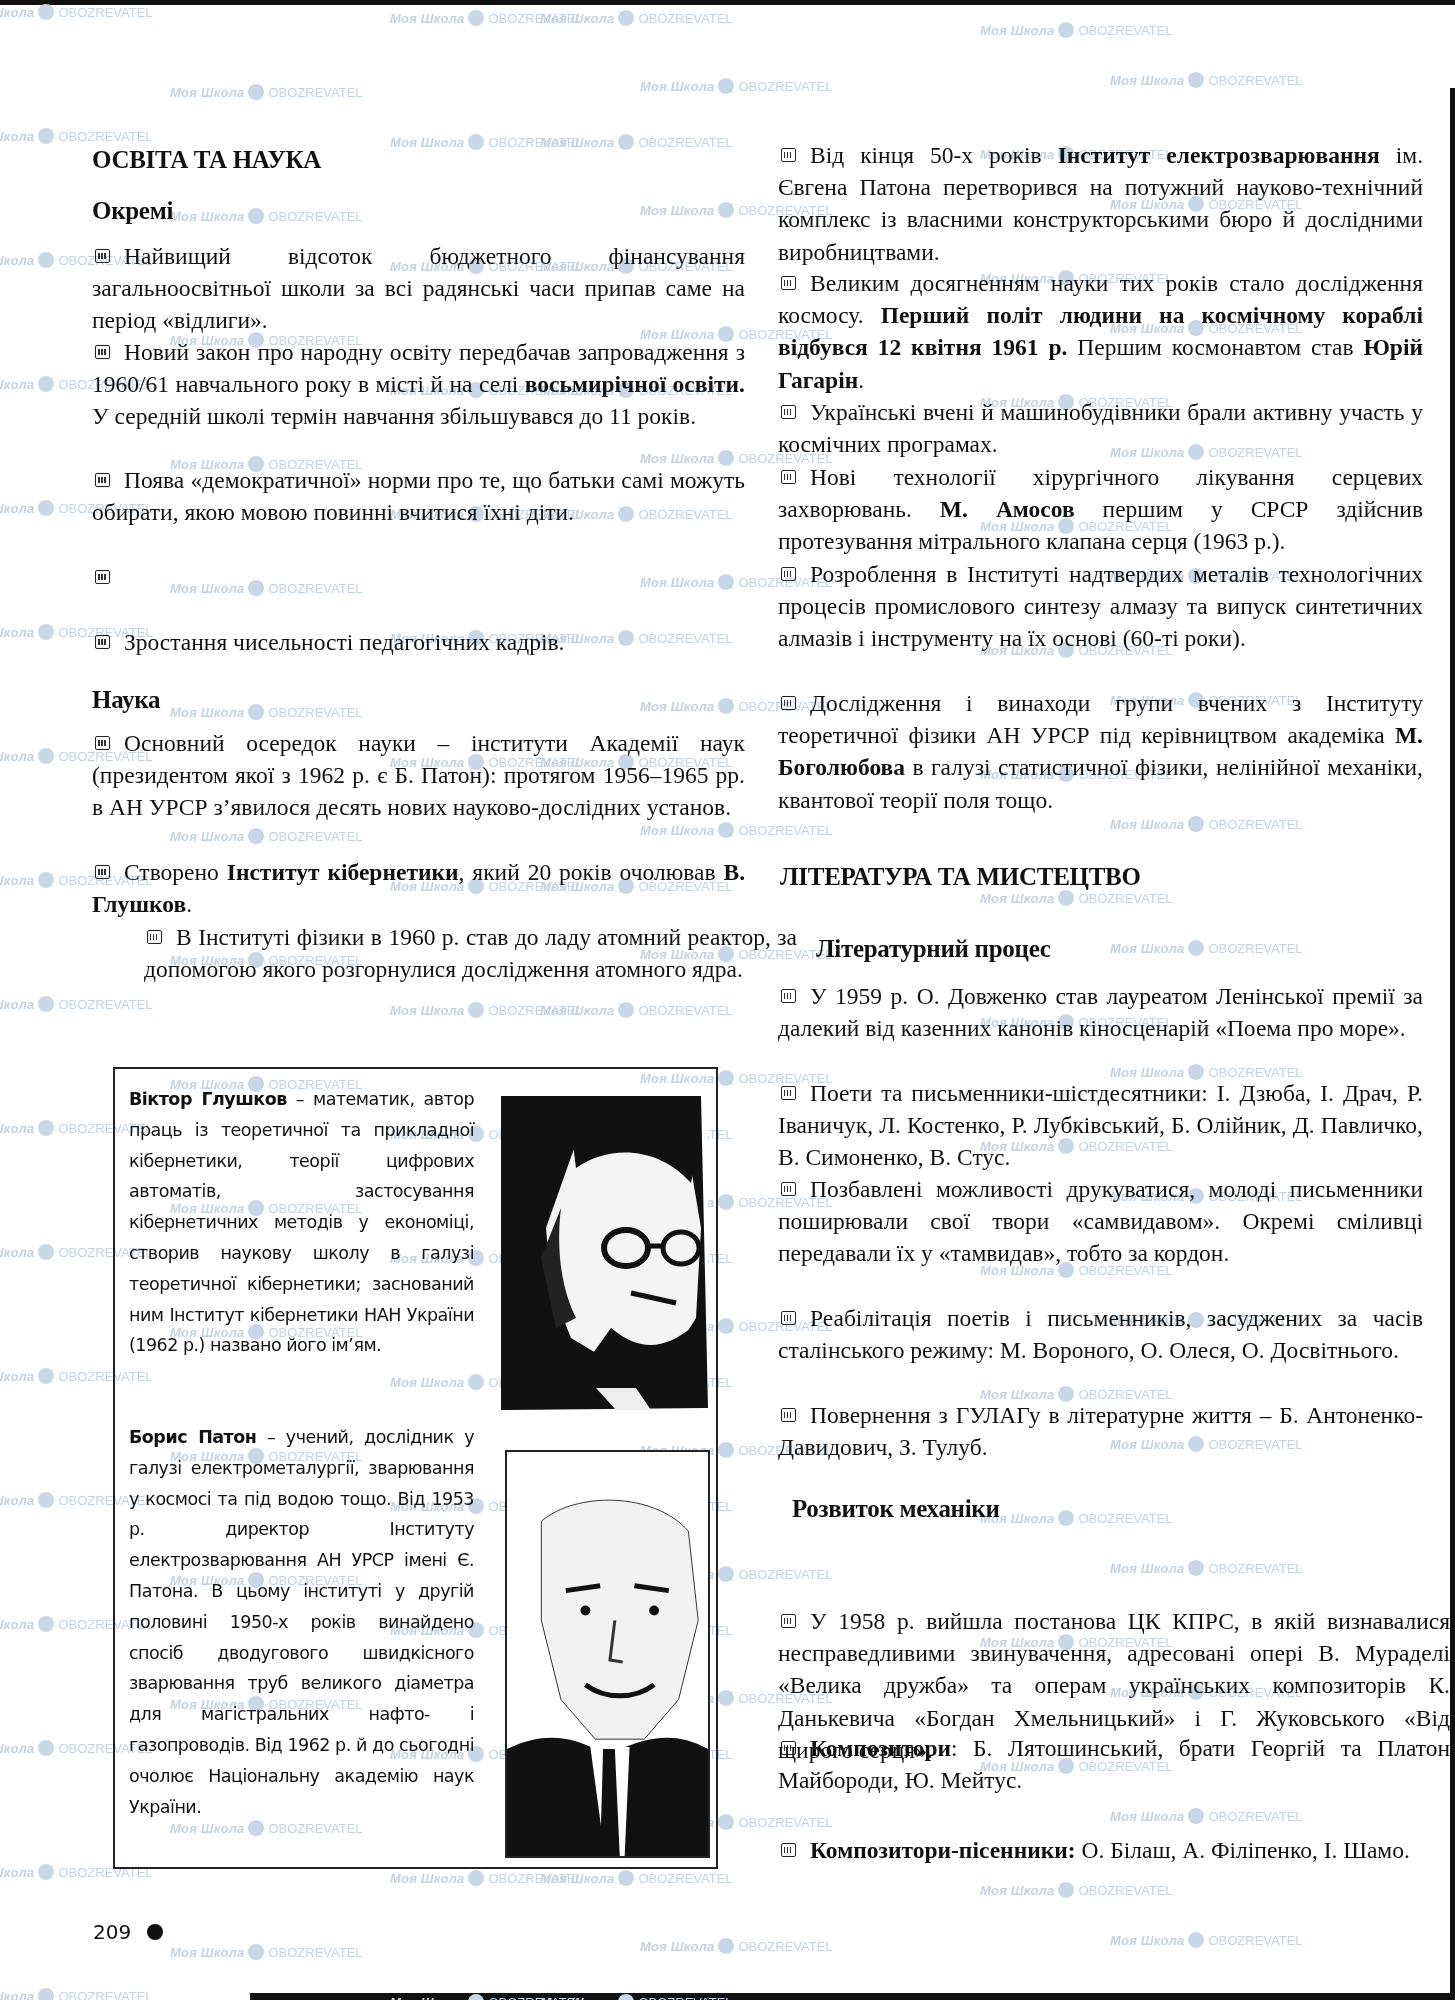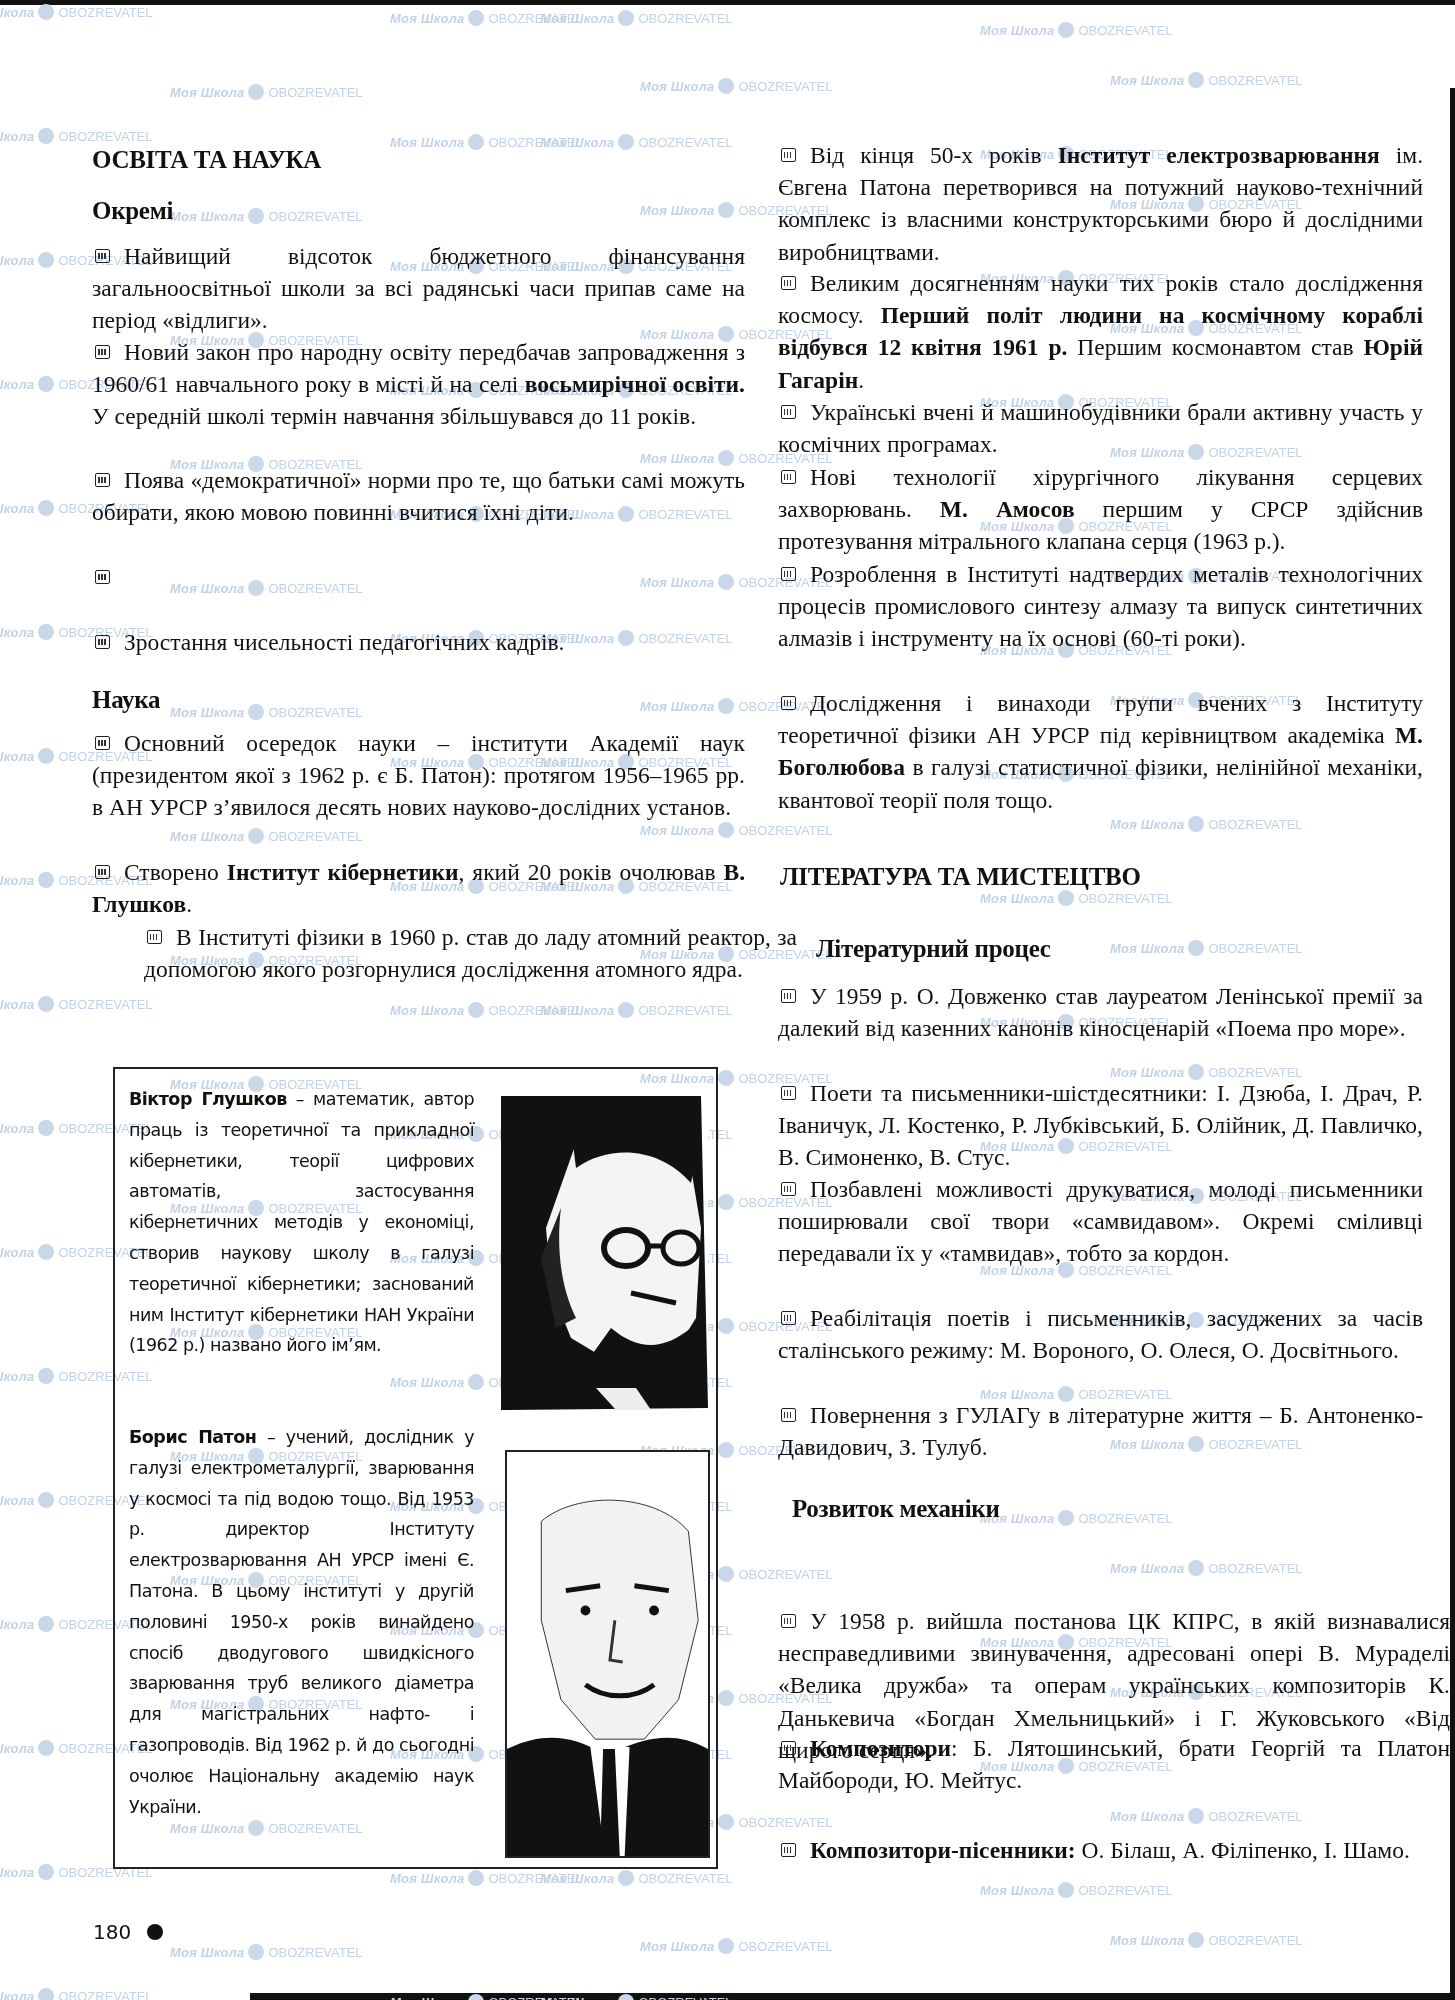--- a/index.html
+++ b/index.html
@@ -239,14 +239,14 @@
 <div class="p" style="left:778px; top:1077px; width:645px;"><span class="bullet"></span><span>Поети та письменники-шістдесятники: І. Дзюба, І. Драч, Р. Іваничук, Л. Костенко, Р. Лубківський, Б. Олійник, Д. Павличко, В. Симоненко, В. Стус.</span></div>
 <div class="p" style="left:778px; top:1173px; width:645px;"><span class="bullet"></span><span>Позбавлені можливості друкуватися, молоді письменники поширювали свої твори «самвидавом». Окремі сміливці передавали їх у «тамвидав», тобто за кордон.</span></div>
 <div class="p" style="left:778px; top:1302px; width:645px;"><span class="bullet"></span><span>Реабілітація поетів і письменників, засуджених за часів сталінського режиму: М. Вороного, О. Олеся, О. Досвітнього.</span></div>
 <div class="p" style="left:778px; top:1399px; width:645px;"><span class="bullet"></span><span>Повернення з ГУЛАГу в літературне життя – Б. Антоненко-Давидович, З. Тулуб.</span></div>
 
 <div class="h2" style="left:792px; top:1495px;">Розвиток механіки</div>
 <div class="p" style="left:778px; top:1605px; width:672px;font-family:Liberation Serif, serif;"><span class="bullet"></span><span>У 1958 р. вийшла постанова ЦК КПРС, в якій визнавалися несправедливими звинувачення, адресовані опері В. Мураделі «Велика дружба» та операм українських композиторів К. Данькевича «Богдан Хмельницький» і Г. Жуковського «Від щирого серця».</span></div>
 <div class="p" style="left:778px; top:1732px; width:672px;"><span class="bullet"></span><b>Композитори</b><span>: Б. Лятошинський, брати Георгій та Платон Майбороди, Ю. Мейтус.</span></div>
 <div class="p" style="left:778px; top:1797px; width:672px;margin-top:37px;"><span class="bullet"></span><b>Композитори-пісенники:</b><span> О. Білаш, А. Філіпенко, І. Шамо.</span></div>
 
-<div class="page-num">180</div>
+<div class="page-num">209</div>
 <div class="page-dot"></div>
 
 </body></html>

